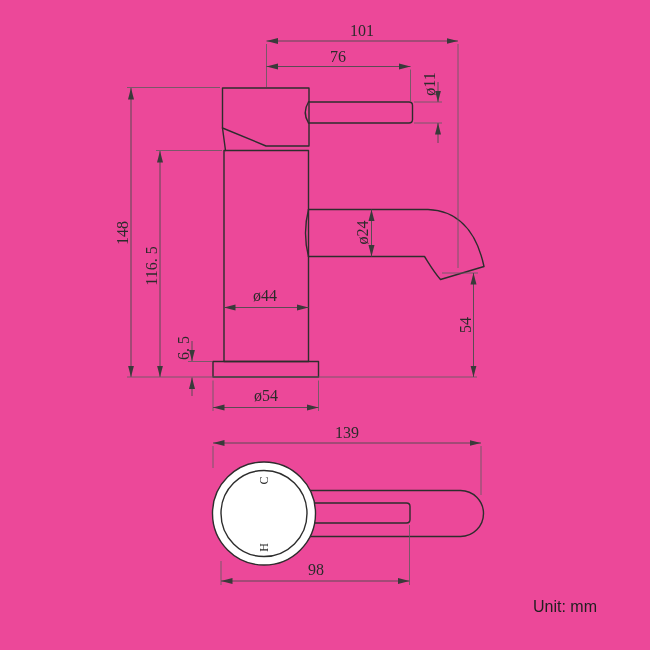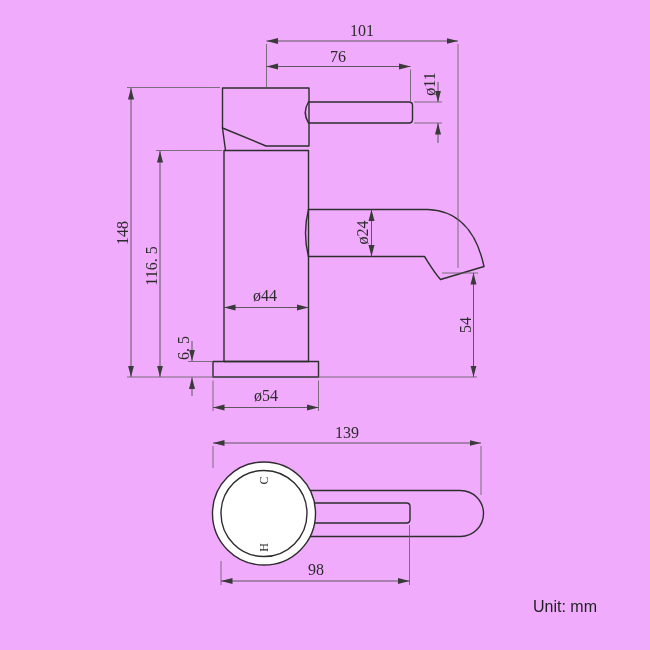--- a/index.html
+++ b/index.html
@@ -1,16 +1,16 @@
 <!DOCTYPE html>
 <html><head>
 <meta charset="utf-8">
 <style>
   html,body{margin:0;padding:0;background:#ffffff;}
-  .page{position:relative;width:650px;height:650px;background:#f0abfc;overflow:hidden;}
+  .page{position:relative;width:650px;height:650px;background:#ec4899;overflow:hidden;}
   svg{display:block;}
   .obj{fill:none;stroke:#2d2d2d;stroke-width:1.4;stroke-linejoin:round;stroke-linecap:round;}
   .objfill{fill:#ffffff;stroke:#2d2d2d;stroke-width:1.4;}
   .dim{fill:none;stroke:#4c4c4c;stroke-width:0.9;}
   .ext{fill:none;stroke:#5d5d5d;stroke-width:0.8;}
   .dimtext{font-family:"Liberation Serif", "DejaVu Serif", serif;font-size:16px;fill:#2b2b2b;}
   .marktext{font-family:"Liberation Serif", "DejaVu Serif", serif;font-size:12px;fill:#2b2b2b;}
   .unittext{font-family:"Liberation Sans", "DejaVu Sans", sans-serif;font-size:16px;fill:#1f1f1f;}
 </style>
 </head>

